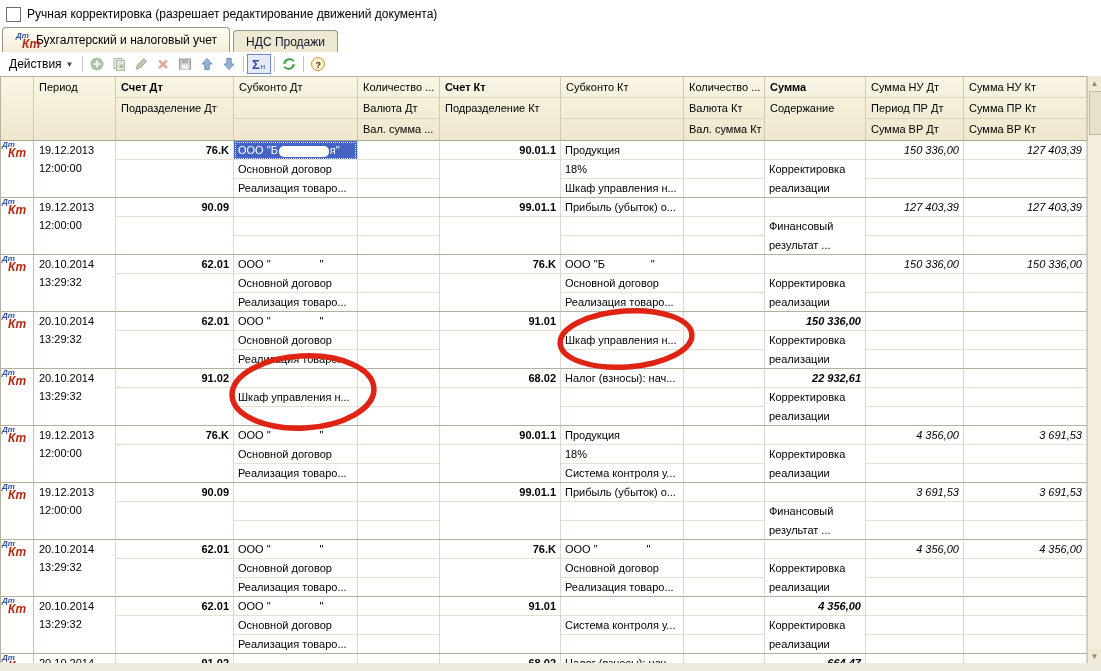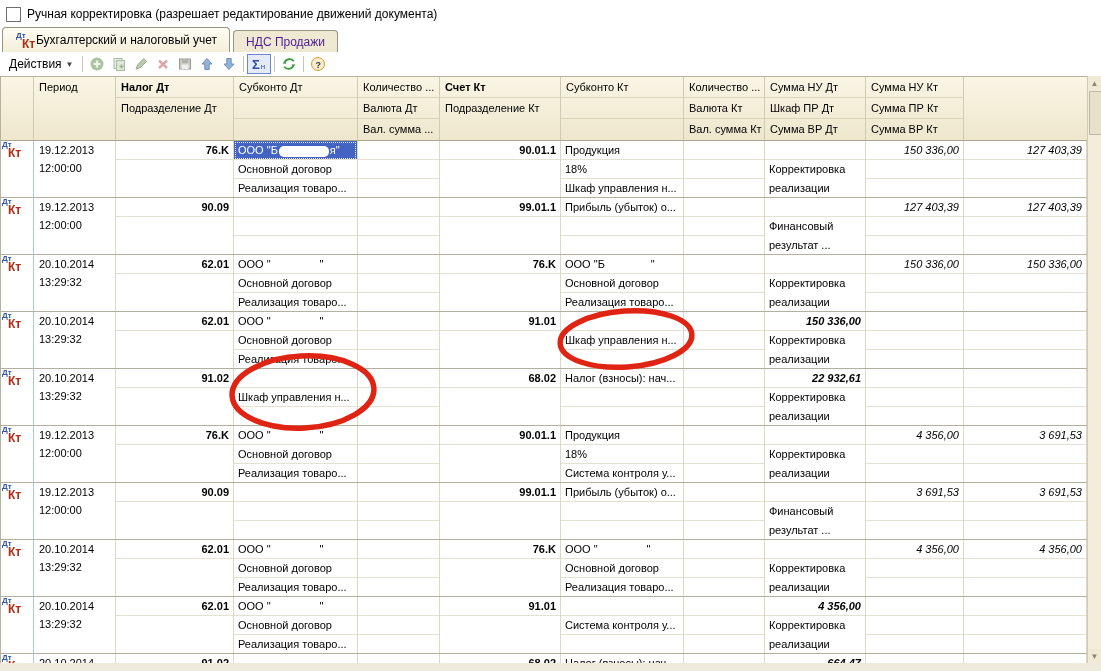--- a/index.html
+++ b/index.html
@@ -7,23 +7,23 @@
        font-family:"Liberation Sans","DejaVu Sans",sans-serif;font-size:11px;color:#000;}
   
   #top{height:28px;display:flex;align-items:center;padding-left:6px;background:#fff;}
   #cb{width:13px;height:13px;border:1px solid #6f6f6f;background:#fff;margin-right:6px;flex:none;}
   #top label{font-size:12px;}
   
   #tabs{height:24px;display:flex;align-items:flex-end;padding-left:2px;background:#fff;}
   .tab{display:flex;align-items:center;gap:5px;height:23px;padding:0 12px;border:1px solid #989582;
        border-bottom:none;border-radius:4px 4px 0 0;margin-right:3px;font-size:12px;cursor:default;}
   .tab.active{background:linear-gradient(#fffdf4,#f4eed9);height:24px;}
-  .tab.inactive{background:#efe9d3;color:#4c1d95;height:21px;}
-  
-  .dtkt{position:relative;width:16px;height:16px;flex:none;}
+  .tab.inactive{background:#efe9d3;color:#0f172a;height:21px;}
+  
+  .dtkt{position:relative;width:16px;height:16px;flex:none;font-style:italic;}
   .dtkt .dt{position:absolute;left:1px;top:0;color:#2f55a4;font-weight:bold;font-size:8px;line-height:8px;}
   .dtkt .kt{position:absolute;left:7px;top:8px;color:#b52a12;font-weight:bold;font-size:12px;line-height:8px;}
   
   #toolbar{height:24px;display:flex;align-items:center;padding-left:4px;background:#fff;gap:0;}
   .tbtn{display:flex;align-items:center;justify-content:center;width:20px;height:18px;border:1px solid transparent;}
   #actions{width:auto;padding:0 4px;gap:4px;font-size:12px;}
   .sep{width:1px;height:16px;background:#c9c5b2;margin:0 3px;}
   #totals-btn{border:1px solid #6e87c8;background:#e4eaf8;width:22px;}
   #totals-btn .sig{color:#2c4fa0;font-weight:bold;font-size:13px;line-height:13px;}
   #totals-btn .sub{color:#2c4fa0;font-size:8px;margin-left:1px;margin-top:5px;}
@@ -155,21 +155,21 @@
     </div>
   </div>
 
   <div id="grid">
     <div id="ghead" class="grow">
       <div class="col icol"></div>
       <div class="col">
           <div class="hln">Период</div>
         </div>
       <div class="col">
-        <div class="hln hb hbold">Налог Дт</div>
+        <div class="hln hb hbold">Счет Дт</div>
         <div class="hln">Подразделение Дт</div>
       </div>
       <div class="col">
         <div class="hln hb">Субконто Дт</div>
         <div class="hln hb"></div>
           <div class="hln"></div>
       </div>
       <div class="col">
         <div class="hln hb">Количество ...</div>
         <div class="hln hb">Валюта Дт</div>
@@ -183,22 +183,26 @@
         <div class="hln hb">Субконто Кт</div>
         <div class="hln hb"></div>
           <div class="hln"></div>
       </div>
       <div class="col">
         <div class="hln hb">Количество ...</div>
         <div class="hln hb">Валюта Кт</div>
         <div class="hln">Вал. сумма Кт</div>
       </div>
       <div class="col">
+        <div class="hln hb hbold">Сумма</div>
+        <div class="hln">Содержание</div>
+      </div>
+      <div class="col">
         <div class="hln hb">Сумма НУ Дт</div>
-        <div class="hln hb">Шкаф ПР Дт</div>
+        <div class="hln hb">Период ПР Дт</div>
         <div class="hln">Сумма ВР Дт</div>
       </div>
       <div class="col">
         <div class="hln hb">Сумма НУ Кт</div>
         <div class="hln hb">Сумма ПР Кт</div>
         <div class="hln">Сумма ВР Кт</div>
       </div>
     </div>
     <div id="grid-body">
         <div class="grow brow">

